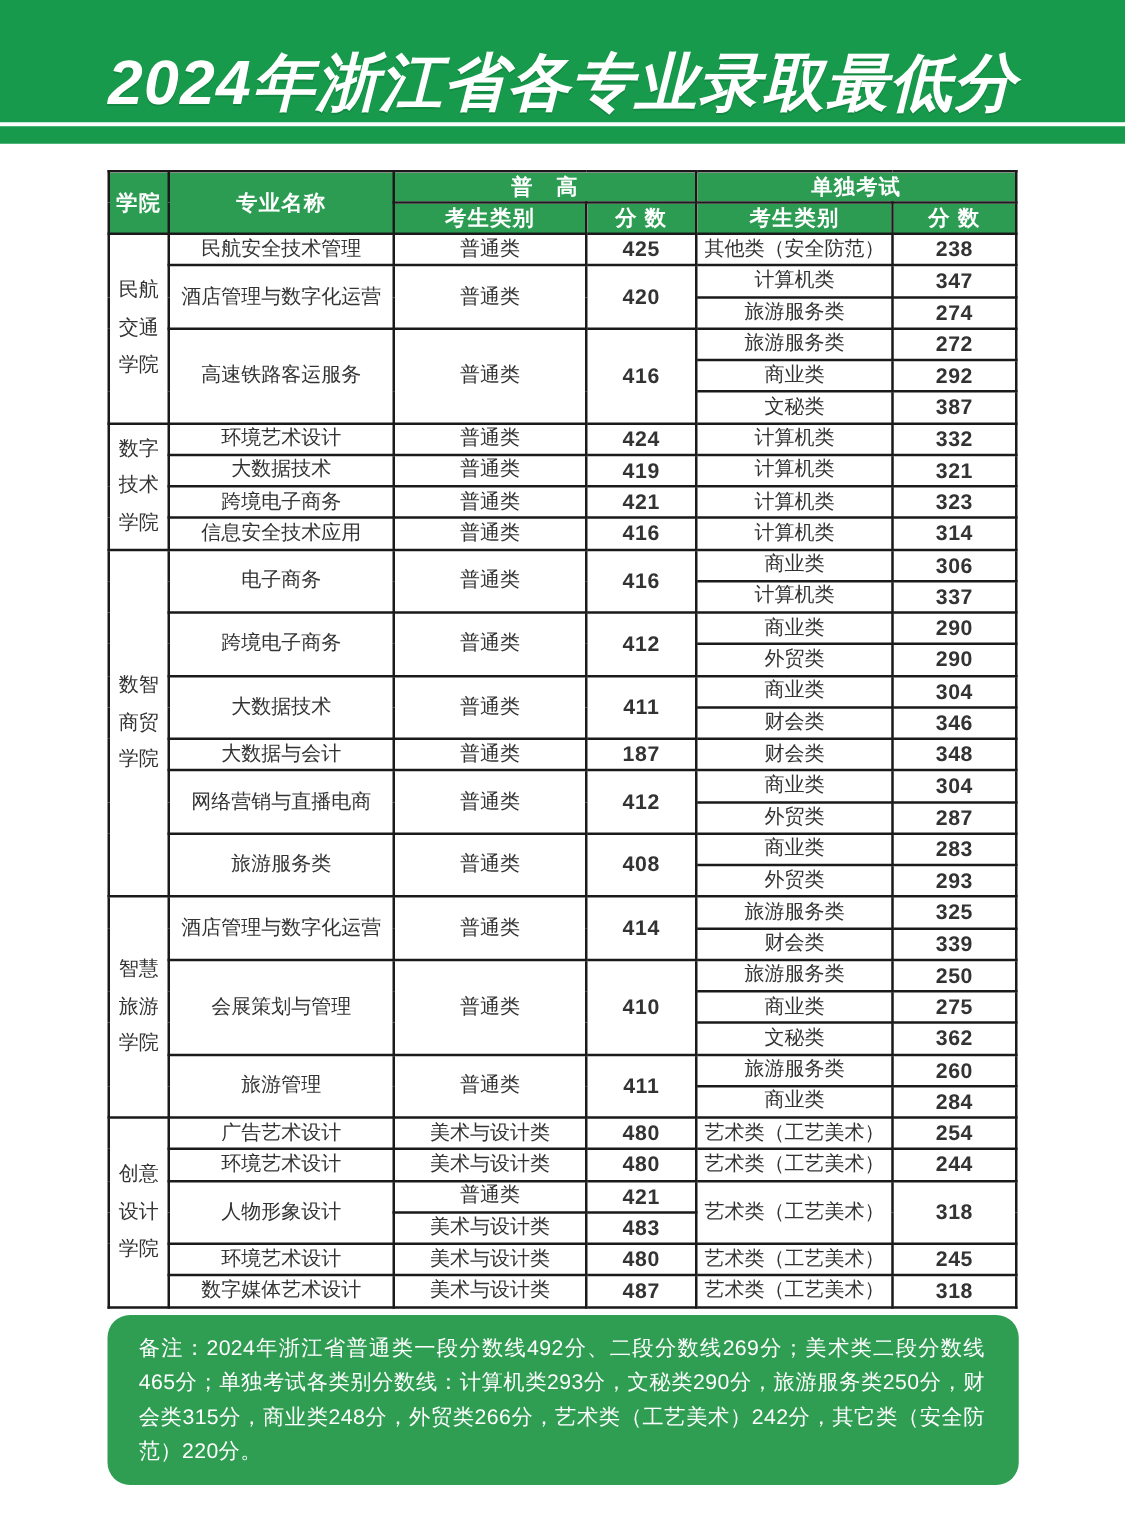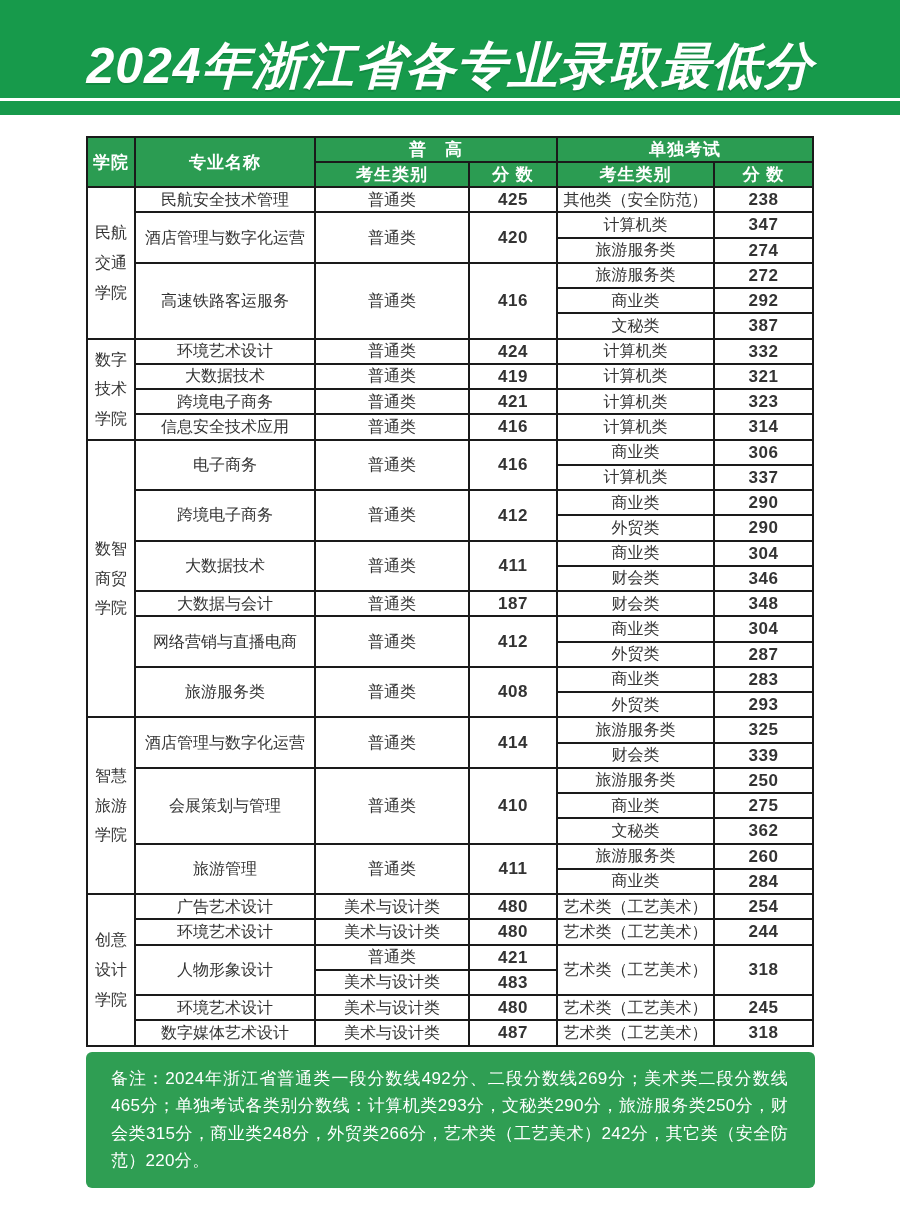--- a/index.html
+++ b/index.html
@@ -69,21 +69,21 @@
   }
   .score-cell,.sep-score-cell{
     font-size:17px !important;
     letter-spacing:0.5px;
     font-weight:bold;
   }
   .note-box{
     width:729px;
     margin:5px 0 0 86px;
     background:var(--note-green);
-    border-radius:6px;
+    border-radius:18px;
     padding:13px 27px 13px 25px;
     color:#ffffff;
   }
   .note-box p{
     font-size:17px;
     line-height:1.62;
     text-align:justify;
     letter-spacing:0.3px;
   }
 </style>

